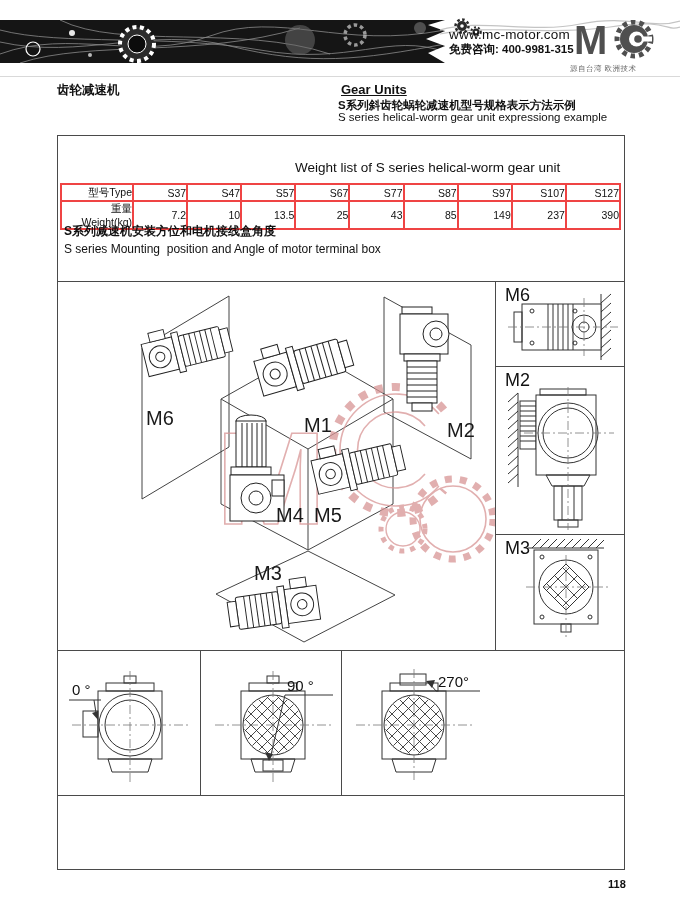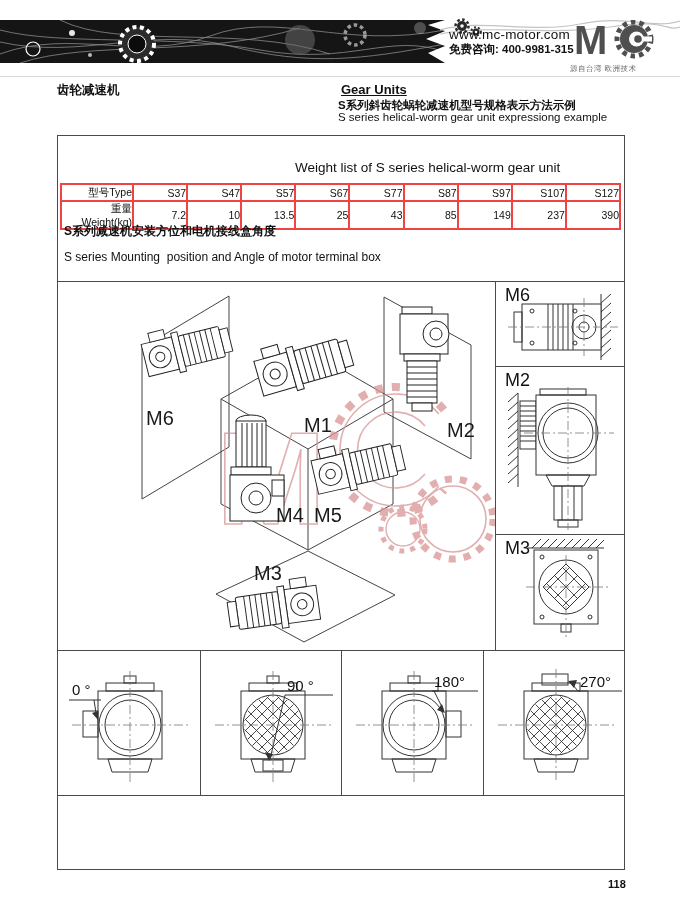--- a/index.html
+++ b/index.html
@@ -19,21 +19,21 @@
   .ptitle-cn{position:absolute;left:338px;top:98px;font-size:11.5px;font-weight:bold;}
   .ptitle-en{position:absolute;left:338px;top:111px;font-size:11.5px;}
   .main-box{position:absolute;left:57px;top:135px;width:566px;height:733px;border:1.5px solid #4a4a4a;}
   .wt-cn{position:absolute;left:6px;top:15px;font-size:13px;font-weight:bold;}
   .wt-en{position:absolute;left:237px;top:15px;font-size:13.5px;margin-top:9px;}
   table.weights{position:absolute;left:2px;top:47px;width:561px;border-collapse:collapse;
                 font-size:10.5px;table-layout:fixed;}
   .weights td{border:2px solid #ef4444;text-align:right;height:15px;padding:0;}
   .weights td.lab{width:70px;}
   .mt-cn{position:absolute;left:6px;top:87px;font-size:12px;font-weight:bold;}
-  .mt-en{position:absolute;left:6px;top:114px;font-size:12px;white-space:pre;}
+  .mt-en{position:absolute;left:6px;top:106px;font-size:12px;white-space:pre;}
   .hdiv{position:absolute;left:0;top:145px;width:100%;height:1px;background:#4a4a4a;}
   .iso{position:absolute;left:0;top:146px;}
   .side-col{position:absolute;left:437px;top:146px;width:129px;height:368px;
             border-left:1px solid #4a4a4a;box-sizing:border-box;}
   .side-panel{position:relative;border-bottom:1px solid #4a4a4a;box-sizing:border-box;overflow:hidden;}
   .side-panel.last{border-bottom:none;}
   .side-label{position:absolute;left:9px;top:3px;font-size:18px;}
   .angle-row{position:absolute;left:0;top:514px;width:566px;height:144px;display:flex;
              border-top:1px solid #4a4a4a;border-bottom:1px solid #4a4a4a;}
   .angle-cell{width:141.5px;height:144px;border-left:1px solid #4a4a4a;box-sizing:border-box;}
@@ -412,41 +412,20 @@
           </g>
           <polygon points="68,110 64,101 72,103" fill="#333"></polygon>
           <g stroke="#777" stroke-width="0.8" stroke-dasharray="9 3 2 3">
             <line x1="14" y1="74" x2="130" y2="74"></line>
               <line x1="72" y1="20" x2="72" y2="132"></line>
           </g>
           <text x="86" y="40" font-size="15" fill="#111">90 °</text>
         </svg>
       </div>
 
-      <div class="angle-cell">
-        <svg width="141" height="144" viewBox="0 0 141 144">
-          <g stroke="#333" fill="none" stroke-width="1">
-            <rect x="40" y="40" width="64" height="68"></rect>
-            <rect x="48" y="32" width="48" height="8"></rect>
-            <rect x="66" y="25" width="12" height="7"></rect>
-            <polygon points="50,108 94,108 90,121 54,121"></polygon>
-            <circle cx="72" cy="74" r="31"></circle>
-              <circle cx="72" cy="74" r="25"></circle>
-            <rect x="104" y="60" width="15" height="26"></rect>
-            <line x1="90" y1="40" x2="136" y2="40"></line>
-              <line x1="92" y1="40" x2="101" y2="58"></line>
-          </g>
-          <polygon points="103,62 95,59 100,53" fill="#333"></polygon>
-          <g stroke="#777" stroke-width="0.8" stroke-dasharray="9 3 2 3">
-            <line x1="14" y1="74" x2="130" y2="74"></line>
-              <line x1="72" y1="20" x2="72" y2="132"></line>
-          </g>
-          <text x="92" y="36" font-size="15" fill="#111">180°</text>
-        </svg>
-      </div>
 
       <div class="angle-cell">
         <svg width="141" height="144" viewBox="0 0 141 144">
           <defs>
               <clipPath id="c270">
                 <circle cx="72" cy="74" r="29"></circle>
               </clipPath>
             </defs>
           <g stroke="#333" fill="none" stroke-width="1">
             <rect x="40" y="40" width="64" height="68"></rect>

